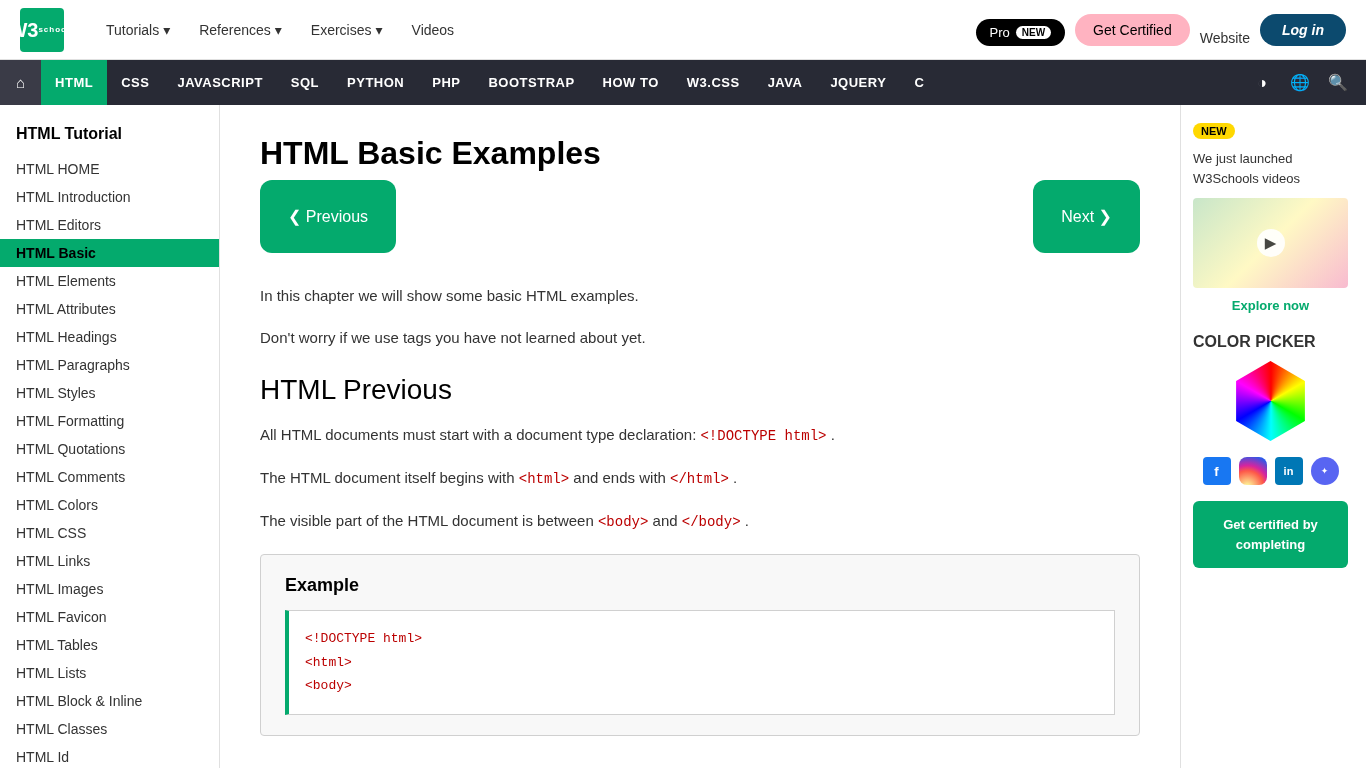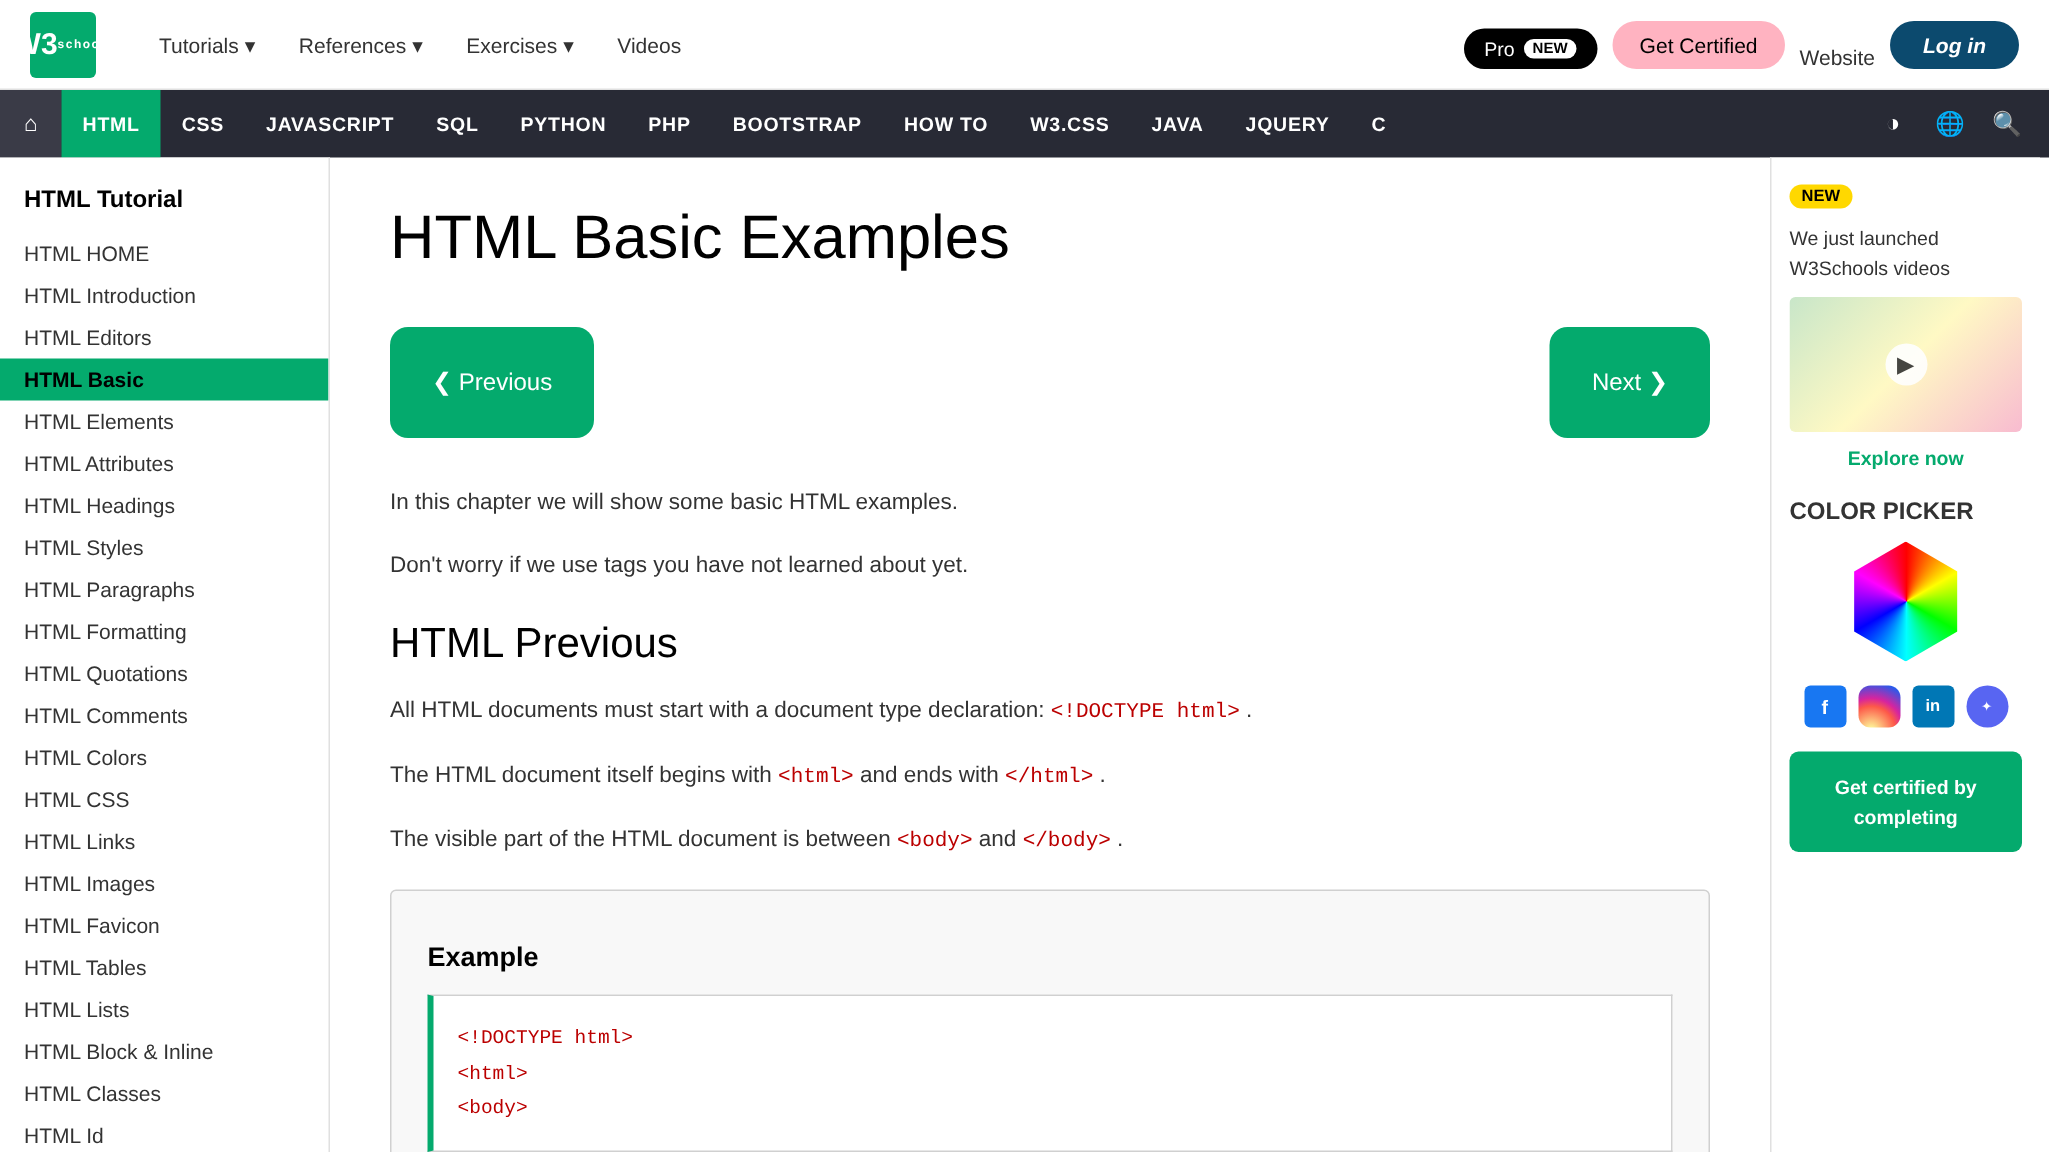--- a/index.html
+++ b/index.html
@@ -76,37 +76,37 @@
       font-size: 16px; font-weight: 700; padding: 10px 16px 12px; color: #000;
     }
     .sidebar-item {
       display: block; padding: 6px 16px; font-size: 14px; color: #333;
       cursor: pointer; text-decoration: none;
     }
     .sidebar-item.active { background: #04aa6d; color: #000000; font-weight: 600; }
 
     
     .content { flex: 1; padding: 30px 40px; max-width: 960px; }
-    .page-title { font-size: 41px; font-weight: 400; margin-bottom: 36px; color: #000; }
+    .page-title { font-size: 32px; font-weight: 700; margin-bottom: 8px; color: #000; }
 
     .nav-buttons { display: flex; justify-content: space-between; margin-bottom: 30px; }
     .prev-btn, .next-btn {
       background: #04aa6d; color: #fff; border: none; padding: 27px 28px;
       font-size: 16px; cursor: pointer; border-radius: 12px; font-weight: 500;
     }
 
     .content-text { font-size: 15px; line-height: 1.7; margin-bottom: 16px; color: #333; }
 
     .section-title { font-size: 28px; font-weight: 400; margin: 24px 0 16px; color: #000; }
 
     .code-inline { color: #b00; font-family: 'Courier New', monospace; font-size: 14px; }
 
     .example-box {
       background: #f8f8f8; border: 1px solid #d0d0d0; border-radius: 4px;
-      padding: 34px 24px; margin-top: 20px;
+      padding: 20px 24px; margin-top: 20px;
     }
     .example-label { font-size: 18px; font-weight: 600; margin-bottom: 14px; color: #000; }
     .code-block {
       background: #fff; border: 1px solid #d0d0d0; border-left: 4px solid #04aa6d;
       padding: 16px; font-family: 'Courier New', monospace; font-size: 13px;
       line-height: 1.8; color: #333;
     }
     .code-tag { color: #b00; }
 
     
@@ -220,22 +220,22 @@
 
   <aside class="sidebar">
     <div class="sidebar-title">HTML Tutorial</div>
     <a class="sidebar-item">HTML HOME</a>
     <a class="sidebar-item">HTML Introduction</a>
     <a class="sidebar-item">HTML Editors</a>
     <a class="sidebar-item active">HTML Basic</a>
     <a class="sidebar-item">HTML Elements</a>
     <a class="sidebar-item">HTML Attributes</a>
     <a class="sidebar-item">HTML Headings</a>
+    <a class="sidebar-item">HTML Paragraphs</a>
     <a class="sidebar-item">HTML Styles</a>
-    <a class="sidebar-item">HTML Paragraphs</a>
     <a class="sidebar-item">HTML Formatting</a>
     <a class="sidebar-item">HTML Quotations</a>
     <a class="sidebar-item">HTML Comments</a>
     <a class="sidebar-item">HTML Colors</a>
     <a class="sidebar-item">HTML CSS</a>
     <a class="sidebar-item">HTML Links</a>
     <a class="sidebar-item">HTML Images</a>
     <a class="sidebar-item">HTML Favicon</a>
     <a class="sidebar-item">HTML Tables</a>
     <a class="sidebar-item">HTML Lists</a>

